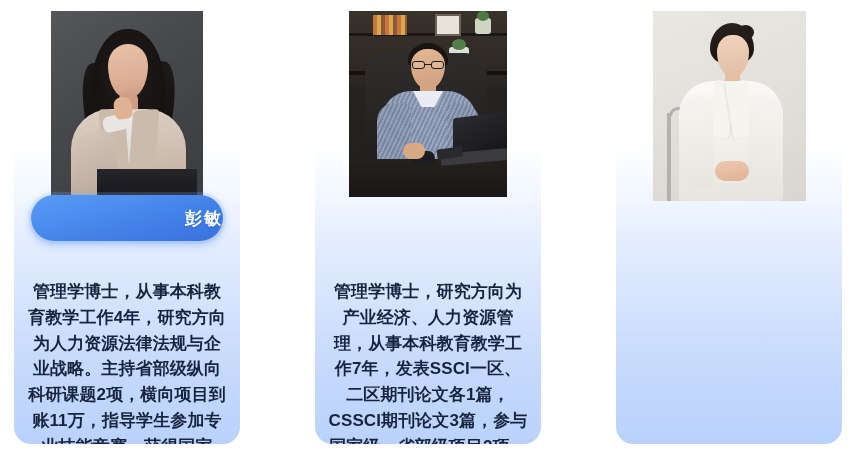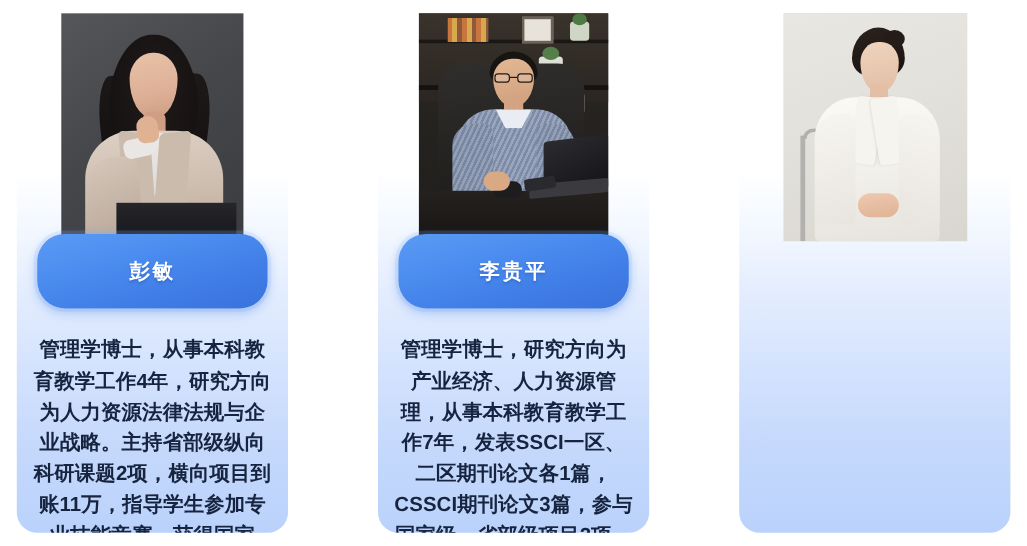--- a/index.html
+++ b/index.html
@@ -180,26 +180,26 @@
     border:3px solid #b3b1ae;border-bottom:none;border-radius:12px 12px 0 0;box-sizing:border-box;}
   .ph3 .chair .b{position:absolute;left:8px;top:6px;width:4px;height:88px;background:#b3b1ae;}
   .ph3 .legs{position:absolute;left:52px;top:174px;width:56px;height:16px;
     background:linear-gradient(180deg,#f2efea,#e6e2dc);}
 
   
   .badge{
     position:absolute;
     left:17px;right:17px;
     top:195px;
-    height:62px;
+    height:46px;
     border-radius:23px;
     background:linear-gradient(165deg,#5a9bf5 0%,#4a8bef 38%,#3f7ce6 72%,#3a72dd 100%);
     box-shadow:0 3px 10px rgba(70,130,230,.42),
                0 0 0 3px rgba(150,190,250,.18);
-    display:flex;align-items:center;justify-content:center;
+    display:flex;align-items:center;justify-content:flex-end;
   }
   .badge-text{
     color:#ffffff;
     font-size:17px;
     font-weight:bold;
     letter-spacing:2px;
     text-shadow:0 1px 2px rgba(25,70,150,.35);
     white-space:nowrap;
   }
   .desc{
@@ -277,23 +277,20 @@
         <div class="armL"></div>
           <div class="armR"></div>
         <div class="laptop"></div>
         <div class="desk"></div>
         <div class="laptopbase"></div>
         <div class="phone"></div>
         <div class="mouse"></div>
         <div class="handl"></div>
       </div>
     </div>
-    <div class="badge">
-      <span class="badge-text">李贵平</span>
-    </div>
     <div class="desc">管理学博士，研究方向为产业经济、人力资源管理，从事本科教育教学工作7年，发表SSCI一区、二区期刊论文各1篇，CSSCI期刊论文3篇，参与国家级、省部级项目2项，主持企业横向项目3项。</div>
   </div>
 
   <div class="card">
     <div class="photo-wrap">
       <div class="photo ph3">
         <div class="bg"></div>
         <div class="chair">
             <div class="a"></div>
             <div class="b"></div>

